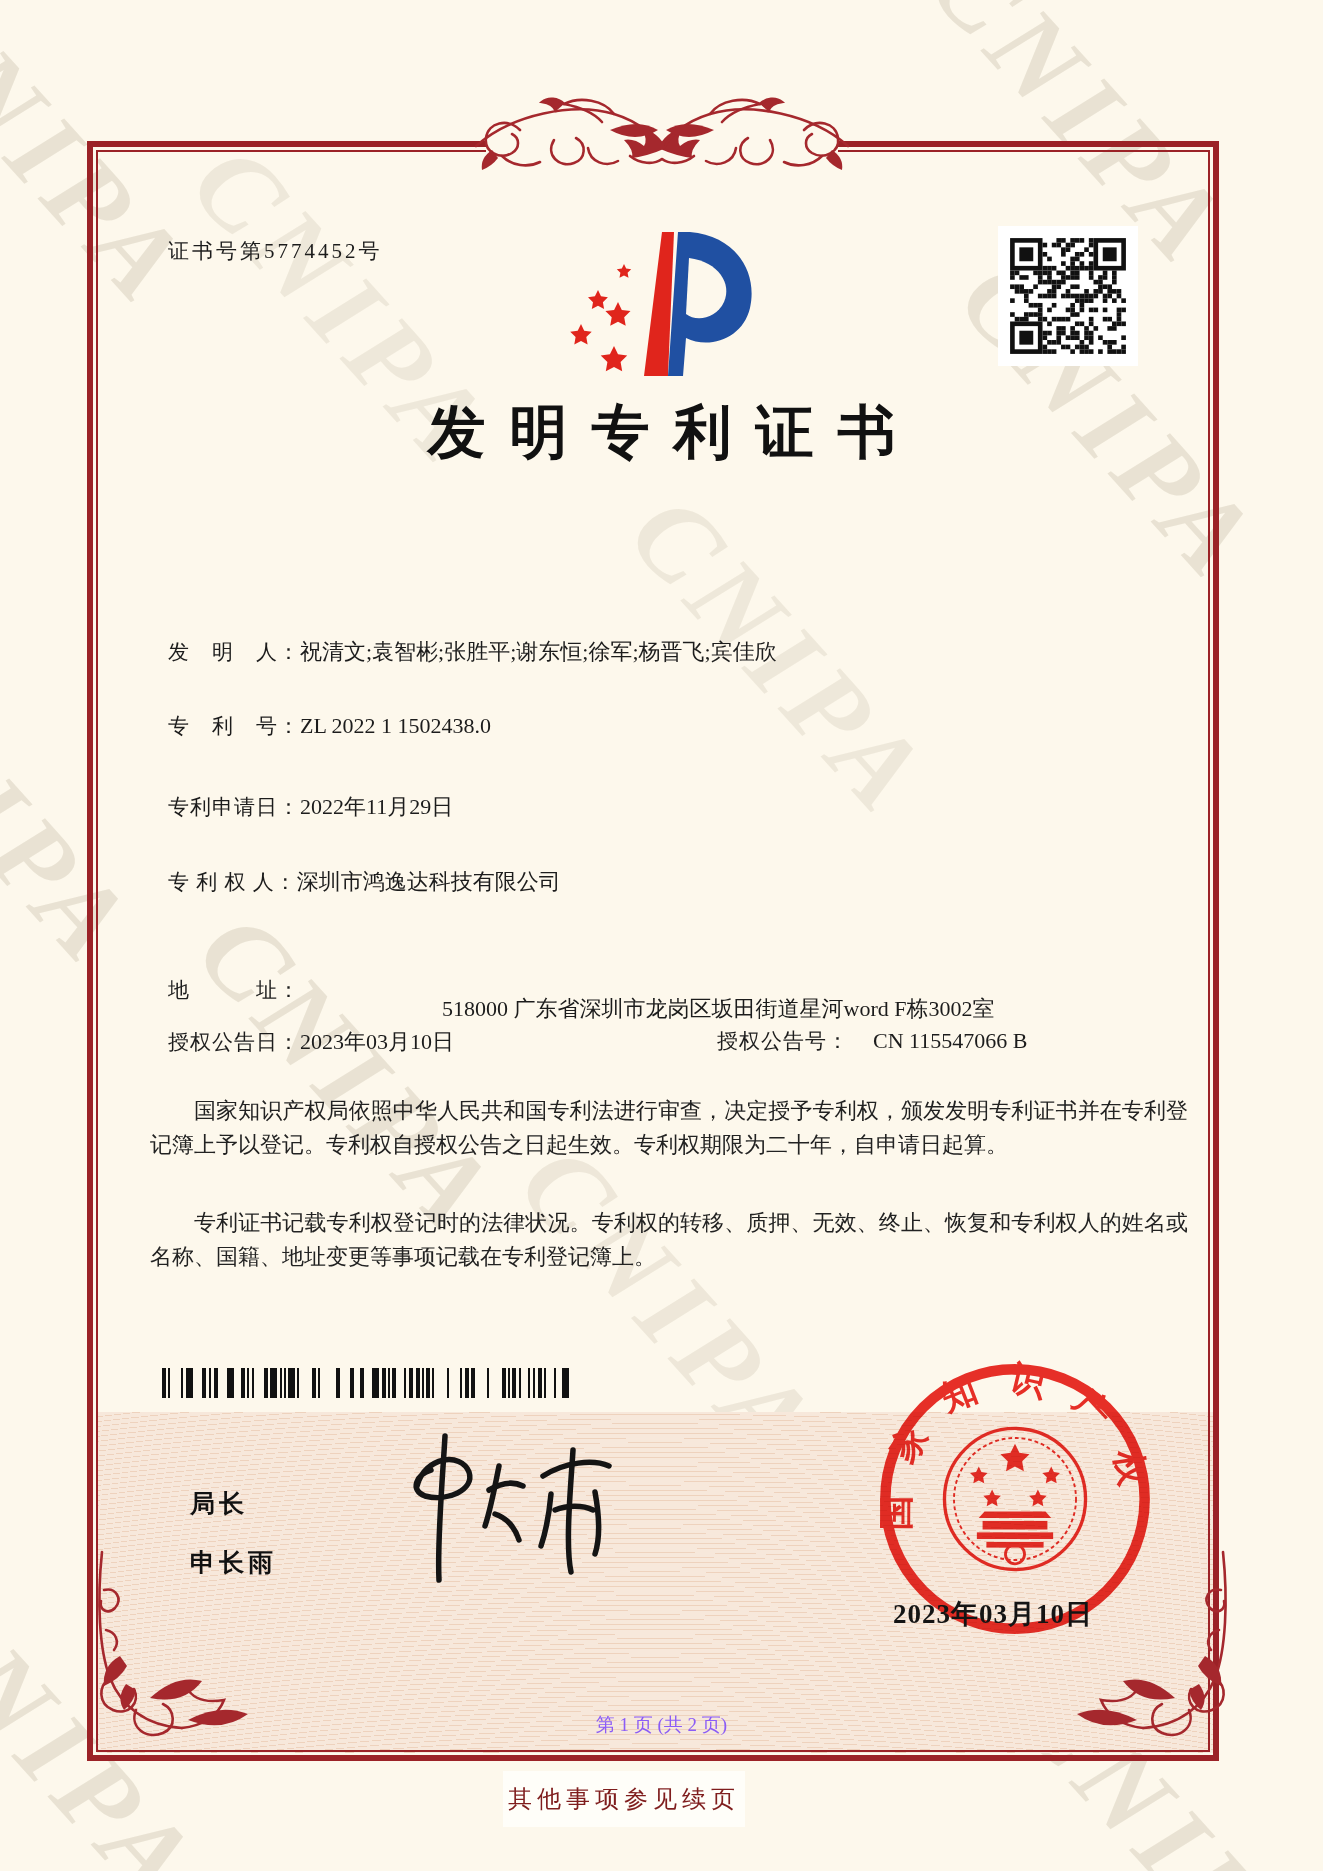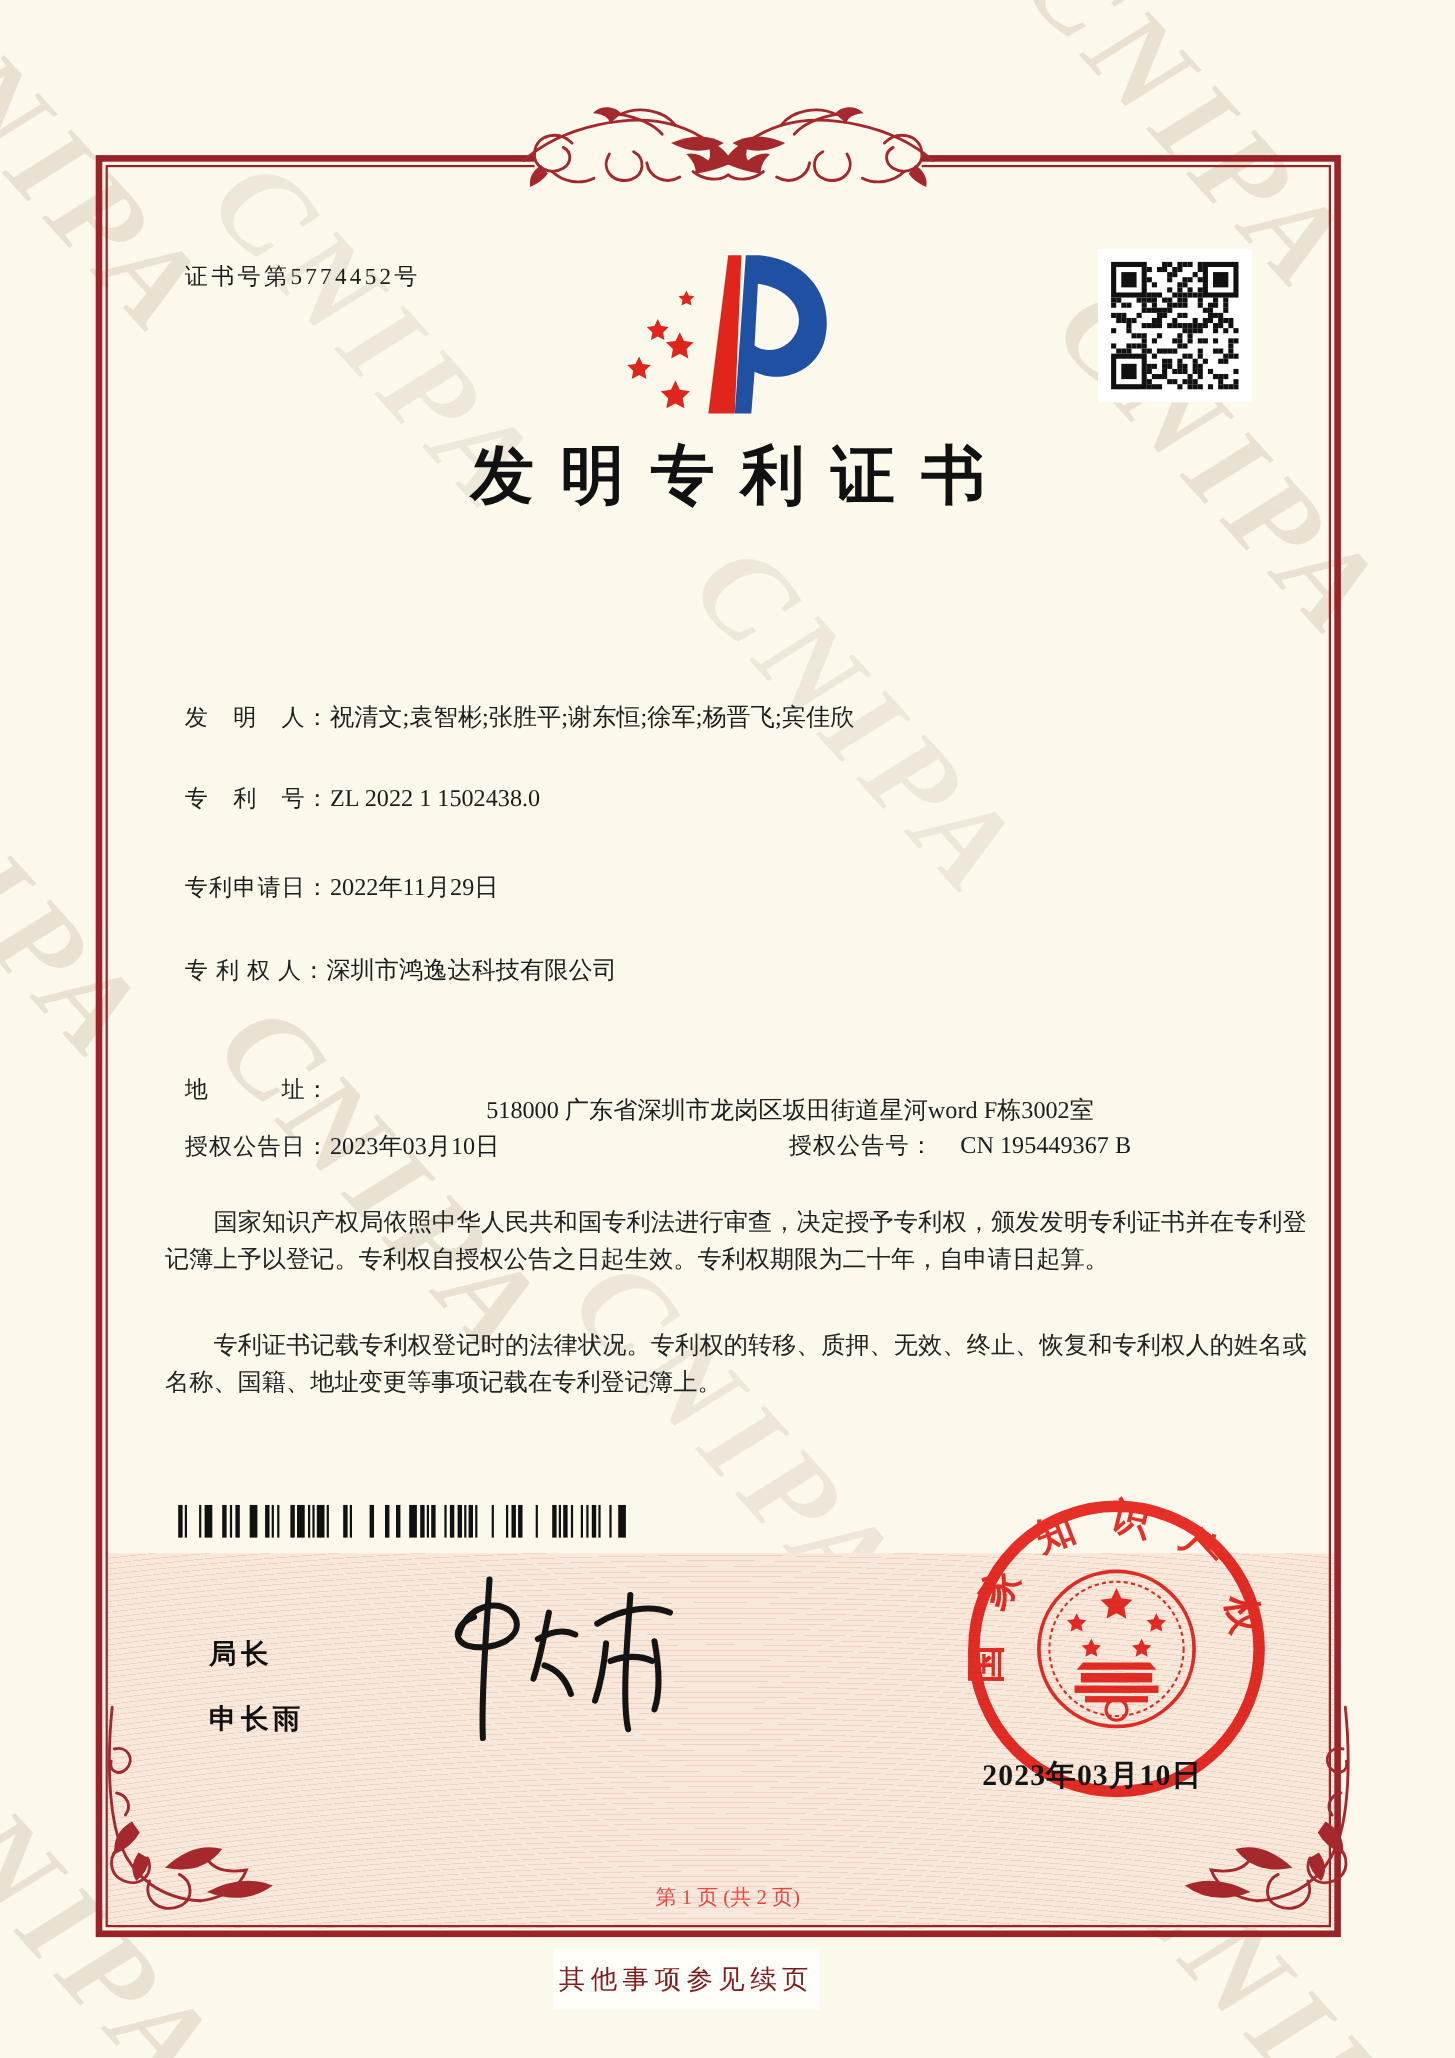--- a/index.html
+++ b/index.html
@@ -57,21 +57,21 @@
     font-family:"Liberation Serif","DejaVu Serif",serif;
   }
   .director,.director-name{
     left:190px;font-size:25px;font-weight:700;color:#111;
     font-family:"Liberation Sans","DejaVu Sans",sans-serif;letter-spacing:4px;
   }
   .seal-date{
     left:893px;top:1596px;width:260px;font-size:27px;color:#141414;
     letter-spacing:1px;z-index:7;font-weight:600;
   }
-  .footer-page{left:0;width:100%;top:1712px;text-align:center;font-size:19px;z-index:6;color:#ef4444;}
+  .footer-page{left:0;width:100%;top:1712px;text-align:center;font-size:19px;z-index:6;color:#8b5cf6;}
   .cont-note-box{
     left:503px;top:1771px;width:242px;height:56px;background:#fffef9;z-index:5;
     display:flex;align-items:center;justify-content:center;
   }
   .cont-note{font-size:24px;letter-spacing:5px;color:#7f1d1d;}
   svg{display:block;}
 </style>
 </head>
 <body>
 
@@ -405,21 +405,21 @@
   <div class="abs row" style="top:867px">
     <span class="lbl">专 利 权 人：</span><span class="val">深圳市鸿逸达科技有限公司</span>
   </div>
   <div class="abs row" style="top:952px;white-space:normal;width:1000px;margin-top:24px;">
     <span class="lbl">地　　　址：</span>
     <span class="addr-val">518000 广东省深圳市龙岗区坂田街道星河word F栋3002室</span>
   </div>
   <div class="abs row" style="top:1027px">
     <span class="lbl">授权公告日：</span><span class="val">2023年03月10日</span>
     <span class="pair2">
-      <span class="lbl" style="min-width:0;margin-right:24px">授权公告号：</span><span class="val">CN 195449367 B</span>
+      <span class="lbl" style="min-width:0;margin-right:24px">授权公告号：</span><span class="val">CN 115547066 B</span>
     </span>
   </div>
 
   <div class="abs para" style="top:1094px">国家知识产权局依照中华人民共和国专利法进行审查，决定授予专利权，颁发发明专利证书并在专利登记簿上予以登记。专利权自授权公告之日起生效。专利权期限为二十年，自申请日起算。</div>
   <div class="abs para" style="top:1206px">专利证书记载专利权登记时的法律状况。专利权的转移、质押、无效、终止、恢复和专利权人的姓名或名称、国籍、地址变更等事项记载在专利登记簿上。</div>
 
   <svg class="abs" style="left:155px;top:1368px" width="430" height="30" viewBox="0 0 430 30">
     <g fill="#111111">
         <rect x="7" y="0" width="4" height="30"></rect>
         <rect x="13" y="0" width="2" height="30"></rect>

